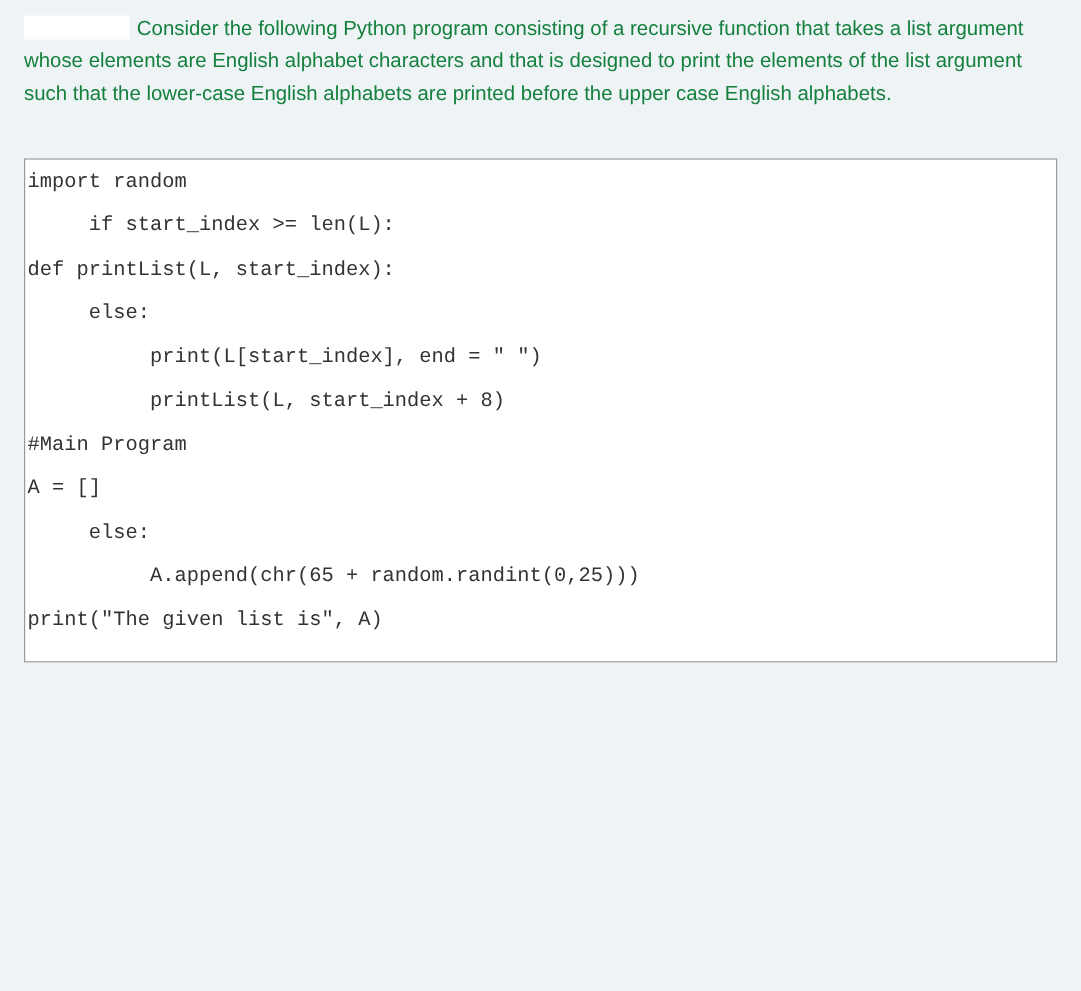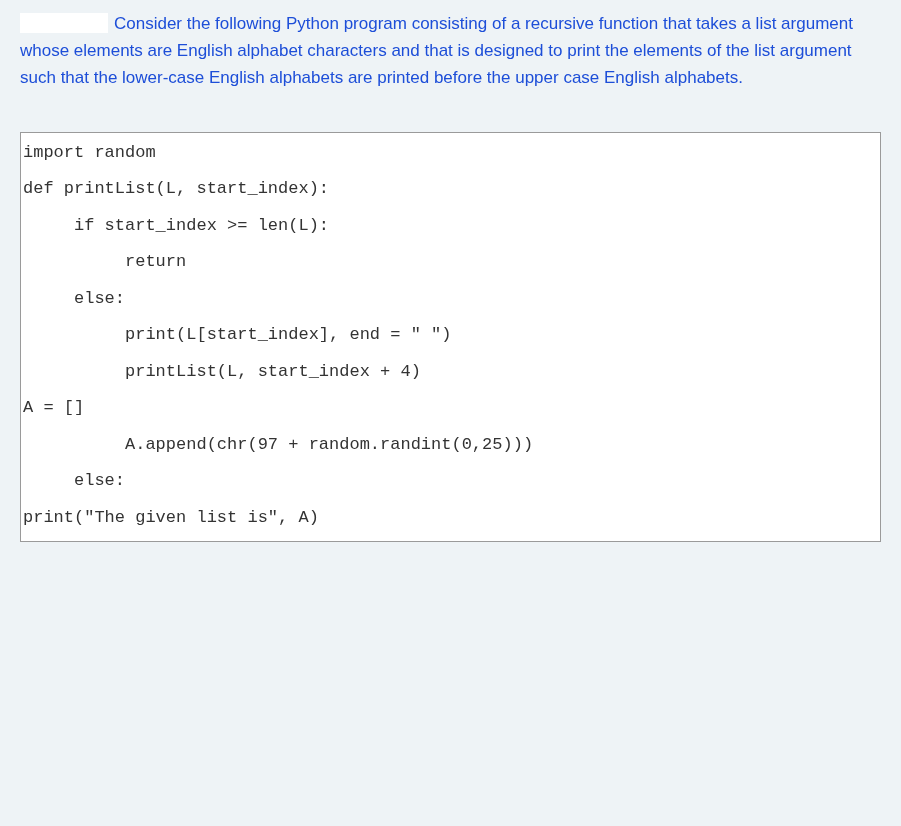--- a/index.html
+++ b/index.html
@@ -13,59 +13,59 @@
       width: 901px;
       height: 826px;
       padding: 0;
     }
     .question-container {
       padding: 10px 20px 20px 20px;
     }
     .question-text {
       font-size: 17px;
       line-height: 1.6;
-      color: #1d4ed8;
+      color: #15803d;
     }
     .redacted-box {
       display: inline-block;
       width: 88px;
       height: 20px;
       background-color: #ffffff;
       vertical-align: text-bottom;
       margin-right: 6px;
     }
     .code-container {
       margin: 20px 20px 0 20px;
       border: 1px solid #9a9a9a;
       background-color: #ffffff;
-      padding: 2px 0px 4px 2px;
+      padding: 2px 0px 14px 2px;
     }
     .code-line {
       font-family: 'Courier New', Courier, monospace;
       font-size: 17px;
       color: #333333;
       line-height: 2.15;
       white-space: pre;
     }
   </style>
 </head>
 <body>
 
 <div class="question-container">
   <p class="question-text">
     <span class="redacted-box"></span><span>Consider the following Python program consisting of a recursive function that takes a list argument whose elements are English alphabet characters and that is designed to print the elements of the list argument such that the lower-case English alphabets are printed before the upper case English alphabets.</span>
   </p>
 </div>
 
 <div class="code-container">
   <div class="code-line">import random</div>
+  <div class="code-line">     if start_index &gt;= len(L):</div>
   <div class="code-line">def printList(L, start_index):</div>
-  <div class="code-line">     if start_index &gt;= len(L):</div>
-  <div class="code-line">          return</div>
   <div class="code-line">     else:</div>
   <div class="code-line">          print(L[start_index], end = " ")</div>
-  <div class="code-line">          printList(L, start_index + 4)</div>
+  <div class="code-line">          printList(L, start_index + 8)</div>
   <div class="code-line"></div>
+  <div class="code-line">#Main Program</div>
   <div class="code-line">A = []</div>
-  <div class="code-line">          A.append(chr(97 + random.randint(0,25)))</div>
   <div class="code-line">     else:</div>
+  <div class="code-line">          A.append(chr(65 + random.randint(0,25)))</div>
   <div class="code-line">print("The given list is", A)</div>
 </div>
 
 </body></html>

